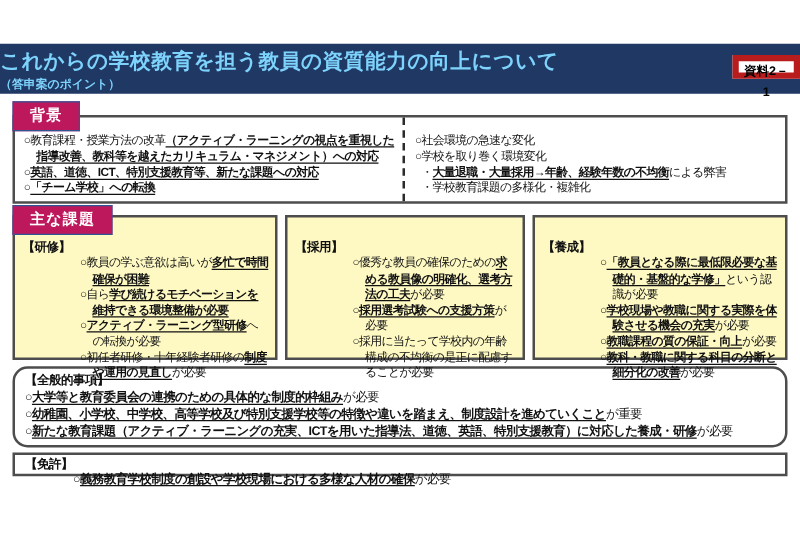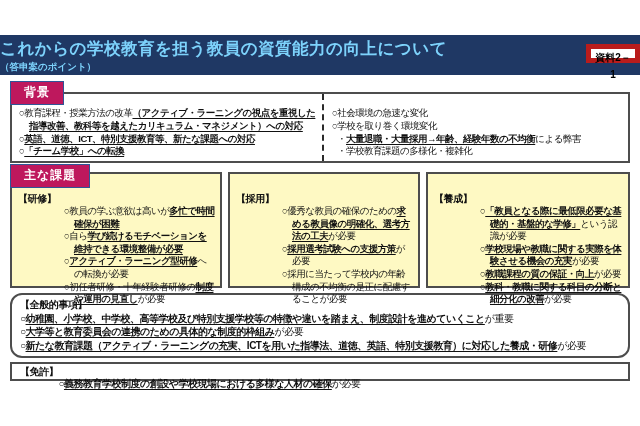--- a/index.html
+++ b/index.html
@@ -108,22 +108,22 @@
       <div class="item"><span>○</span><span class="u">「教員となる際に最低限必要な基礎的・基盤的な学修」</span><span>という認識が必要</span></div>
       <div class="item"><span>○</span><span class="u">学校現場や教職に関する実際を体験させる機会の充実</span><span>が必要</span></div>
       <div class="item"><span>○</span><span class="u">教職課程の質の保証・向上</span><span>が必要</span></div>
       <div class="item"><span>○</span><span class="u">教科・教職に関する科目の分断と細分化の改善</span><span>が必要</span></div>
     </div>
 </div>
 
 <div class="outer-box" id="general-box">
   <div class="box-header">【全般的事項】</div>
   <div>
+      <div class="item"><span>○</span><span class="u">大学等と教育委員会の連携のための具体的な制度的枠組み</span><span>が必要</span></div>
       <div class="item"><span>○</span><span class="u">幼稚園、小学校、中学校、高等学校及び特別支援学校等の特徴や違いを踏まえ、制度設計を進めていくこと</span><span>が重要</span></div>
-      <div class="item"><span>○</span><span class="u">大学等と教育委員会の連携のための具体的な制度的枠組み</span><span>が必要</span></div>
       <div class="item"><span>○</span><span class="u">新たな教育課題（アクティブ・ラーニングの充実、ICTを用いた指導法、道徳、英語、特別支援教育）に対応した養成・研修</span><span>が必要</span></div>
     </div>
 </div>
 
 <div class="outer-box" id="license-box">
   <span class="box-header">【免許】</span>
   <span id="license-list"><div class="item"><span>○</span><span class="u">義務教育学校制度の創設や学校現場における多様な人材の確保</span><span>が必要</span></div></span>
 </div>
 
 </body></html>

